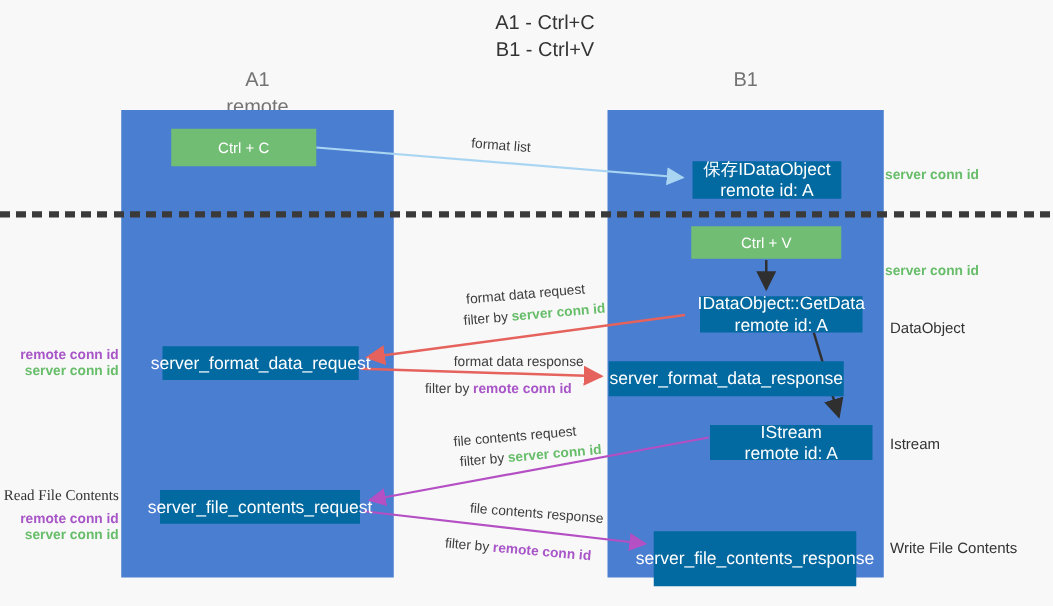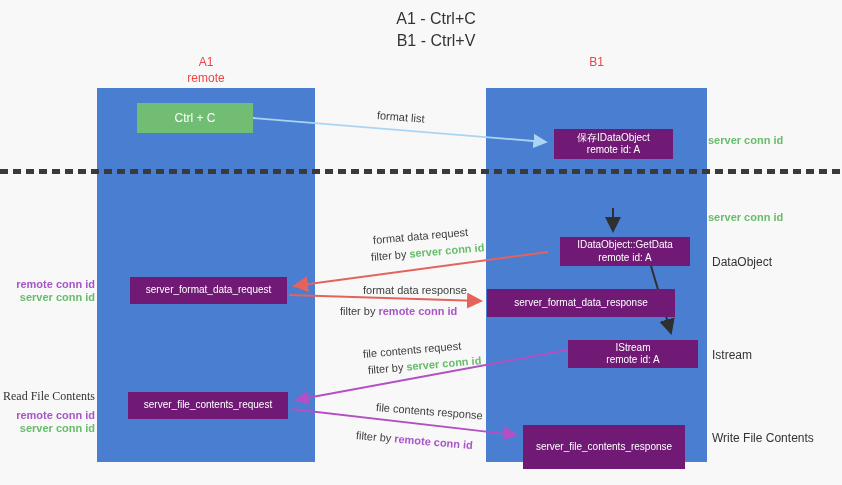--- a/index.html
+++ b/index.html
@@ -8,38 +8,38 @@
     background:#f8f8f8;
     font-family:"Liberation Sans", sans-serif;
     color:#333;
   }
   .title{
     position:absolute; top:8px; left:15px; width:842px;
     text-align:center; font-size:16px; line-height:1.35; color:#333;
   }
   .lane-header{
     position:absolute; top:55px; text-align:center;
-    font-size:12px; line-height:1.3; color:#ef4444;
+    font-size:16px; line-height:1.3; color:#737373;
   }
   .lane{
     position:absolute; top:88px; height:374px; background:#4a7ed0;
   }
   .dotted{
     position:absolute; top:169px; left:0; width:842px; height:5px;
     background:repeating-linear-gradient(90deg,#3a3a3a 0 8px,transparent 8px 13px);
     z-index:3;
   }
   .arrows{position:absolute; top:0; left:0; z-index:4;}
   .node{
     position:absolute; z-index:5;
     display:flex; flex-direction:column; align-items:center; justify-content:center;
     color:#fff; text-align:left; white-space:nowrap;
   }
   .node.green{background:#72bd74; font-size:12px;}
-  .node.orange{background:#701a75; font-size:10px; line-height:1.25;}
+  .node.orange{background:#0369a1; font-size:14px; line-height:1.25;}
   .lbl{
     position:absolute; z-index:6; font-size:11px; color:#3d3d3d; white-space:nowrap;
     transform-origin:left center;
   }
   .side{position:absolute; z-index:6; font-size:12px; color:#333; white-space:nowrap;}
   .bold-green{color:#67bd6a; font-weight:700; font-size:11px;}
   .bold-purple{color:#a855c8; font-weight:700; font-size:11px;}
   .left-group{
     position:absolute; z-index:6; left:0; width:95px; text-align:right;
     white-space:nowrap; line-height:13px;
@@ -96,20 +96,23 @@
 
   <div class="node green" style="left:137px;top:103px;width:116px;height:30px;">
     <span>Ctrl + C</span>
   </div>
 
   <div class="node orange" style="left:554px;top:129px;width:119px;height:30px;">
     <span>保存IDataObject</span>
     <span>remote id: A</span>
   </div>
 
+  <div class="node green" style="left:553px;top:181px;width:120px;height:26px;">
+    <span>Ctrl + V</span>
+  </div>
 
   <div class="node orange" style="left:548px;top:237px;width:130px;height:29px;margin-left:12px;">
     <span>IDataObject::GetData</span>
     <span>remote id: A</span>
   </div>
 
   <div class="node orange" style="left:130px;top:277px;width:157px;height:27px;">
     <span>server_format_data_request</span>
   </div>
 

